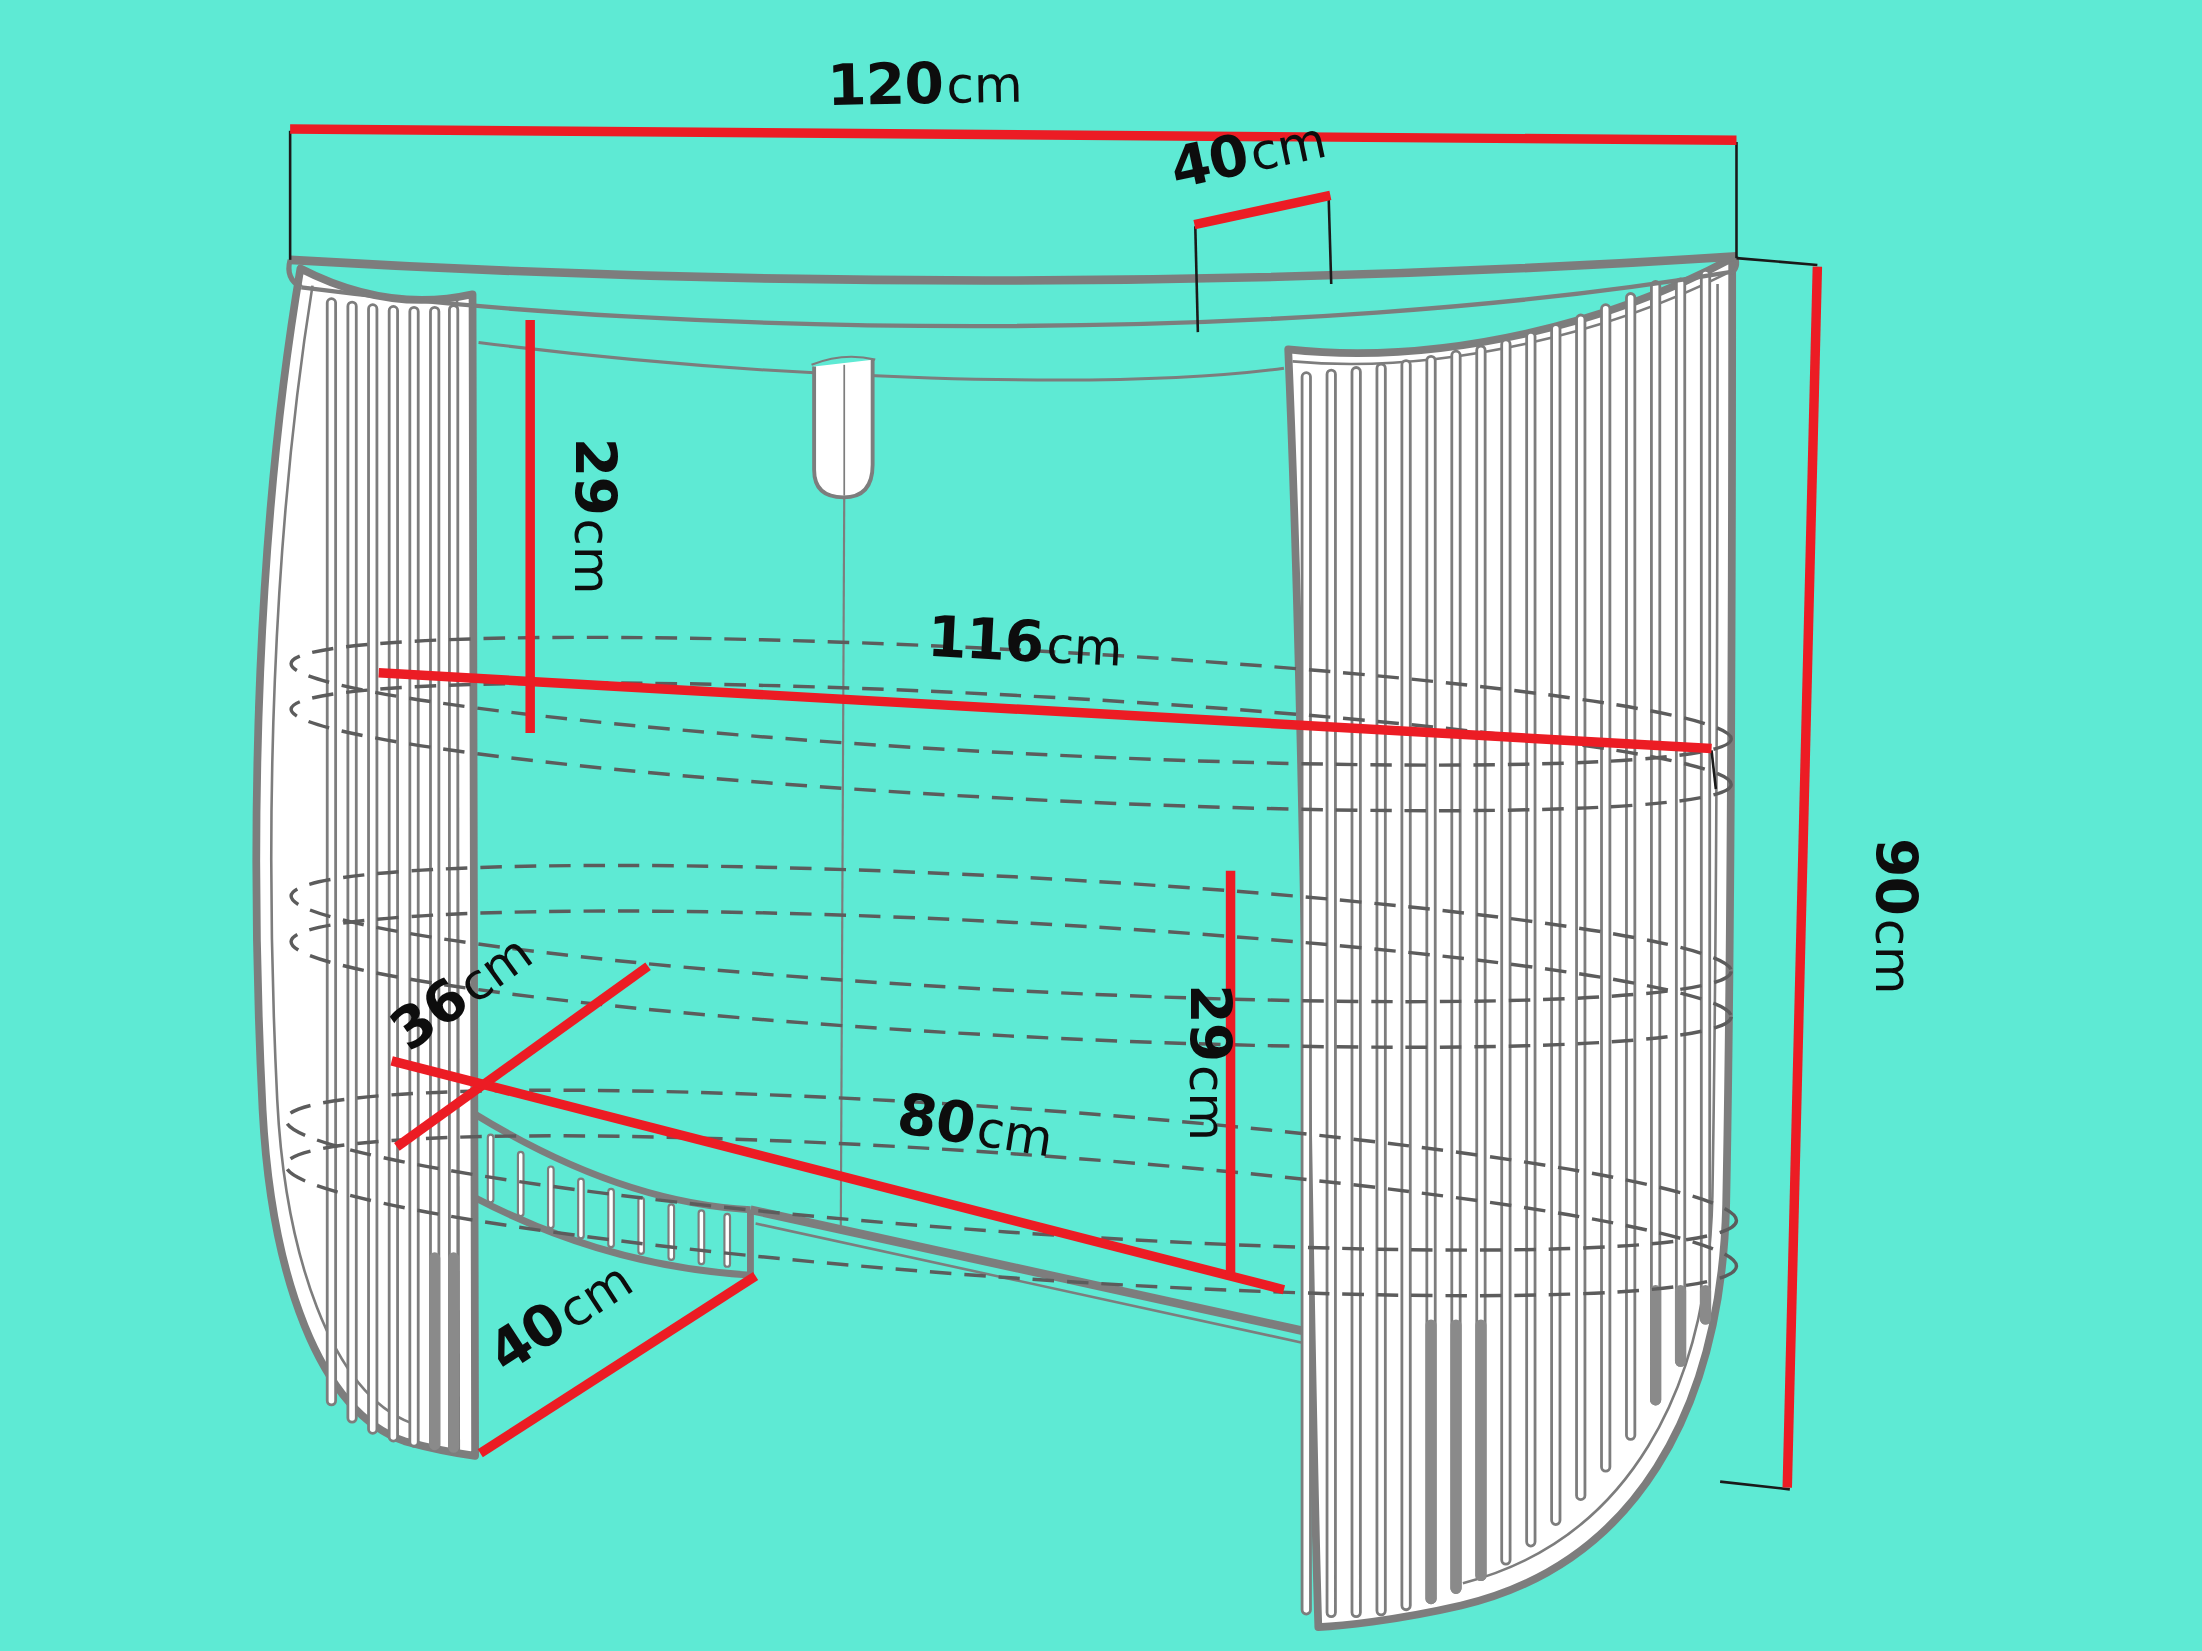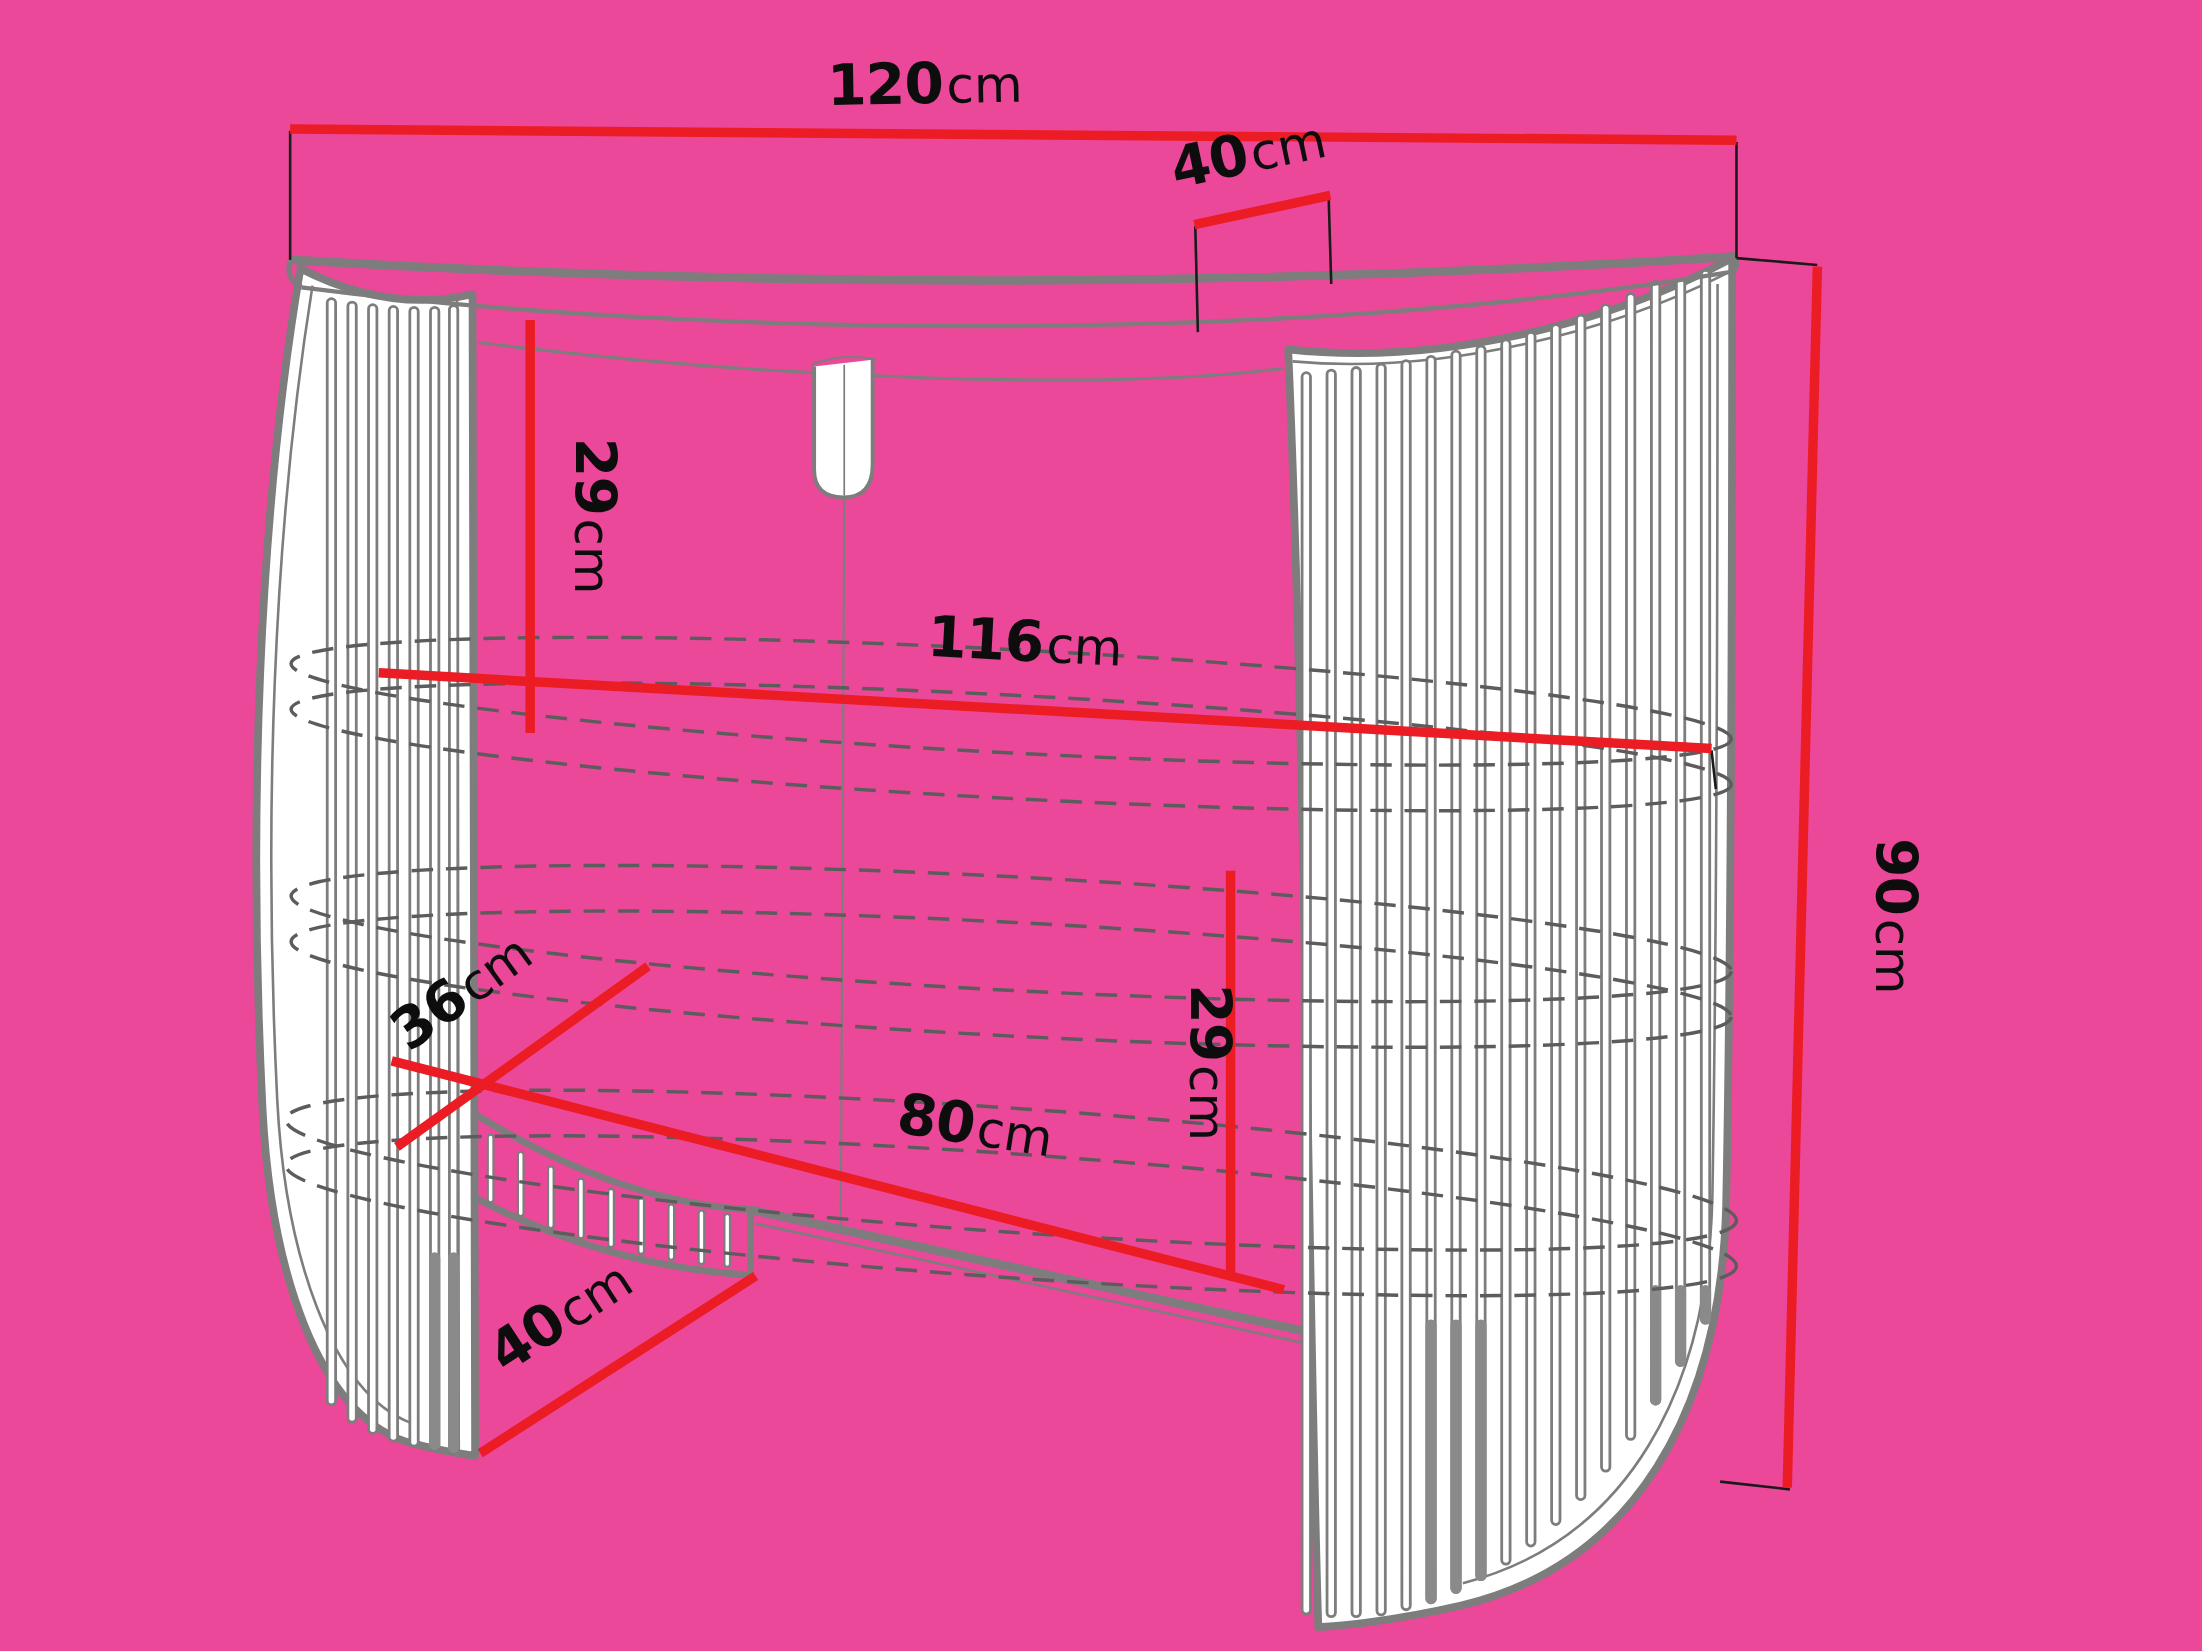--- a/index.html
+++ b/index.html
@@ -1,16 +1,16 @@
 <!DOCTYPE html>
 <html style="font-size:13.8px"><head>
 <meta charset="utf-8">
 <style>
   html,body{margin:0;padding:0;background:#ffffff;}
-  .stage{position:relative;width:2203px;height:1652px;background:#ec4899;overflow:hidden;}
+  .stage{position:relative;width:2203px;height:1652px;background:#5eead4;overflow:hidden;}
   svg{display:block;width:2203px;height:1652px;}
   text{font-family:"DejaVu Sans","Liberation Sans",sans-serif;fill:#0d0d0d;}
   .num{font-weight:700;font-size:66px;letter-spacing:-1px;}
   .unit{font-weight:400;font-size:58px;letter-spacing:0px;}
   .outline{stroke:#7d7d7d;fill:none;}
   .solidfill{fill:#ffffff;stroke:#7d7d7d;}
   .dash{stroke:#5c5c5c;stroke-width:4;fill:none;stroke-dasharray:25 15;}
   .red{stroke:#ec1c24;stroke-width:11;fill:none;}
   .tick{stroke:#1a1a1a;stroke-width:3;fill:none;}
 </style>

